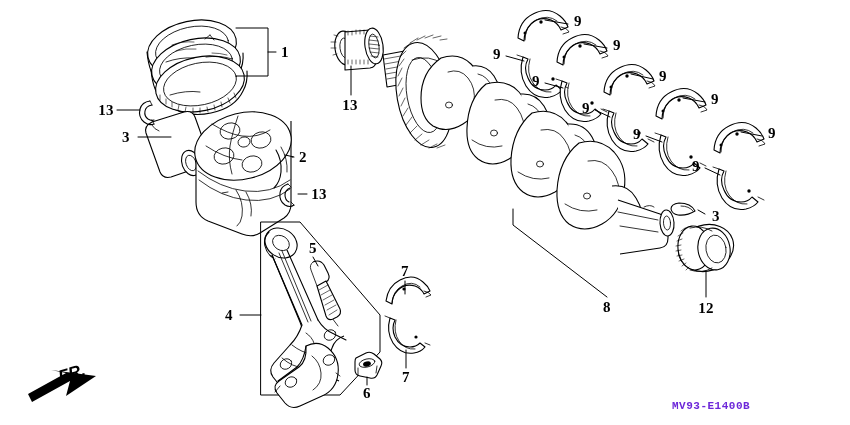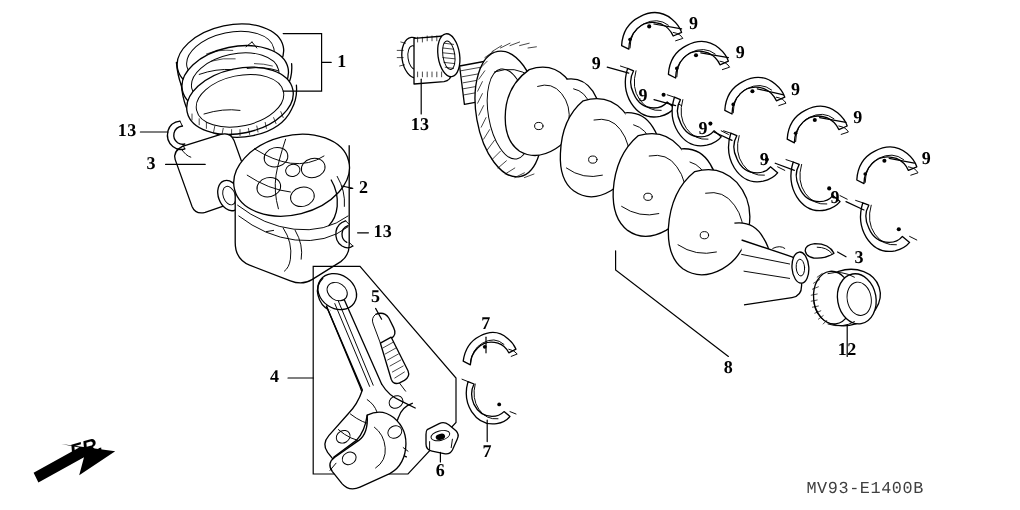--- a/index.html
+++ b/index.html
@@ -30,24 +30,24 @@
     line-height: 1;
     white-space: nowrap;
     transform: translate(-50%, -50%);
     letter-spacing: 0.3px;
   }
   .diagram-code {
     position: absolute;
     left: 672px;
     top: 400px;
     font-family: "Liberation Mono", "DejaVu Sans Mono", monospace;
-    font-size: 14px;
-    font-weight: 400;
+    font-size: 11px;
+    font-weight: 700;
     letter-spacing: 0.5px;
-    color: #404040;
+    color: #6d28d9;
     white-space: nowrap;
   }
   .fr-label {
     position: absolute;
     left: 56px;
     top: 368px;
     font-family: "Liberation Sans", "DejaVu Sans", sans-serif;
     font-size: 17px;
     font-weight: 700;
     font-style: italic;
@@ -445,21 +445,21 @@
   <div class="callout" style="left:617px; top:45px;">9</div>
   <div class="callout" style="left:536px; top:81px;">9</div>
   <div class="callout" style="left:663px; top:76px;">9</div>
   <div class="callout" style="left:586px; top:108px;">9</div>
   <div class="callout" style="left:715px; top:99px;">9</div>
   <div class="callout" style="left:637px; top:134px;">9</div>
   <div class="callout" style="left:772px; top:133px;">9</div>
   <div class="callout" style="left:696px; top:166px;">9</div>
   <div class="callout" style="left:350px; top:105px;">13</div>
   <div class="callout" style="left:716px; top:216px;">3</div>
-  <div class="callout" style="left:706px; top:292px;">12</div>
+  <div class="callout" style="left:706px; top:308px;">12</div>
   <div class="callout" style="left:106px; top:110px;">13</div>
   <div class="callout" style="left:319px; top:194px;">13</div>
 
   <div class="fr-label">FR.</div>
 
   <div class="diagram-code">MV93-E1400B</div>
 
 </div>
 
 </body></html>

